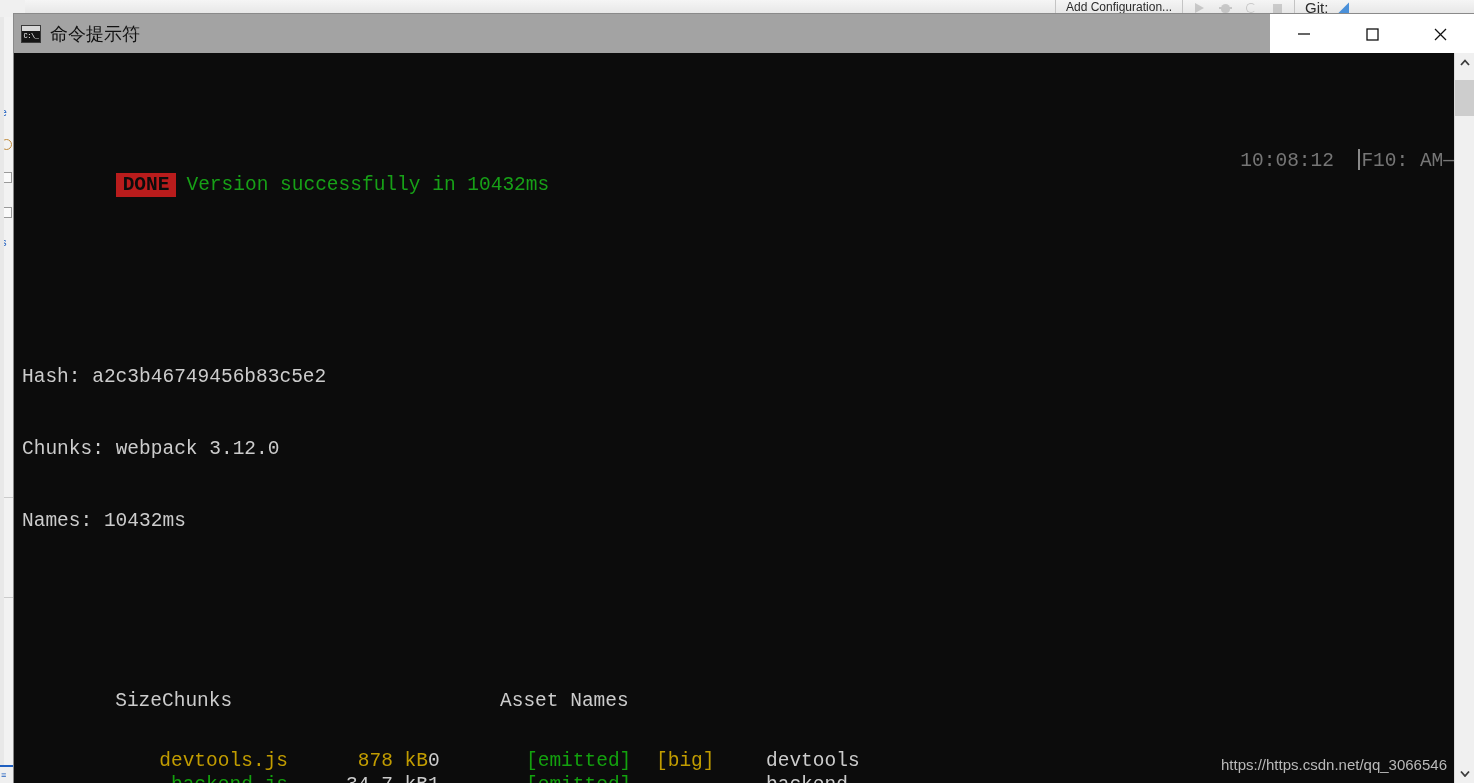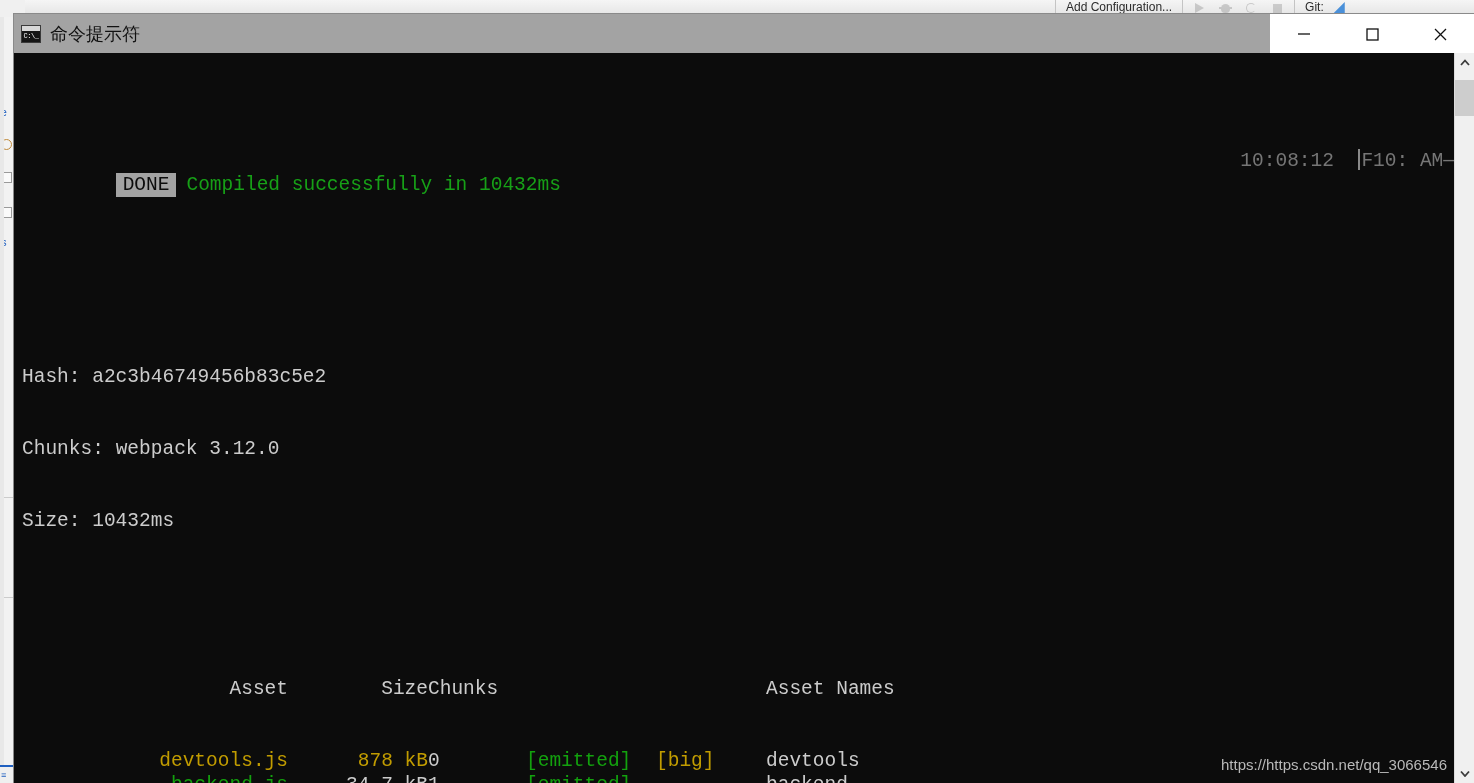--- a/index.html
+++ b/index.html
@@ -88,21 +88,21 @@
     border-right-color: transparent;
     border-radius: 50%;
   }
   .ico-stop::before {
     content: "";
     position: absolute; left: 2px; top: 2px;
     width: 9px; height: 9px;
     background: #9e9e9e;
   }
   .ide-git {
-    font-size: 12px;
+    font-size: 15px;
     color: #2b2b2b;
     padding: 0 6px 0 10px;
     border-left: 1px solid #c4c4c4;
     height: 17px;
     line-height: 15px;
     white-space: nowrap;
   }
   .ide-vcsarrow {
     width: 13px; height: 13px;
     background: #4a90d9;
@@ -284,21 +284,21 @@
   .time-cursor {
     display: inline-block;
     width: 2px; height: 21px;
     background: #8a8a8a;
     vertical-align: -4px;
     margin: 0 1px;
   }
 
   .pad-left { padding-left: 8px; }
 
-  .c-white  { color: #cccccc; }
+  .c-white  { color: #cccccc; margin-top: 12px; }
 
   
   .asset-table {
     padding-left: 8px;
   }
   .arow {
     height: 24px;
     display: flex;
     white-space: pre;
   }
@@ -411,35 +411,34 @@
             <line x1="16" y1="5" x2="5" y2="16" stroke="#111" stroke-width="1.3"></line>
           </svg>
         </div>
       </div>
     </div>
 
     <div class="cmd-body">
 
       
       <div class="done-row">
-        <span class="done-badge" style="background: #a3a3a3;">DONE</span><span class="done-msg" style="color: rgb(23, 160, 23);">Compiled successfully in 10432ms</span>
+        <span class="done-badge" style="background: #b91c1c; font-weight: bold;">DONE</span><span class="done-msg" style="color: rgb(23, 160, 23);">Version successfully in 10432ms</span>
         <span class="time-right"><span>10:08:12</span>  <span class="time-cursor"></span><span>F10: AM—</span></span>
       </div>
 
       <div class="blank-line"></div>
 
       
       <div class="term-line pad-left"><span class="c-white">Hash:</span> <span class="c-white">a2c3b46749456b83c5e2</span></div>
       <div class="term-line pad-left"><span class="c-white">Chunks:</span> <span class="c-white">webpack 3.12.0</span></div>
-      <div class="term-line pad-left"><span class="c-white">Size:</span> <span class="c-white">10432ms</span></div>
+      <div class="term-line pad-left"><span class="c-white">Names:</span> <span class="c-white">10432ms</span></div>
 
       
       <div class="asset-table">
         <div class="arow">
-          <span class="col-asset c-white">Asset</span>
           <span class="col-size c-white">Size</span>
           <span class="col-chunks c-white">Chunks</span>
           <span class="col-em"></span>
           <span class="col-big"></span>
           <span class="col-names c-white">Asset Names</span>
         </div>
         <div id="asset-rows"><div class="arow"><span class="col-asset" style="color: rgb(193, 156, 0);">devtools.js</span><span class="col-size" style="color: rgb(193, 156, 0);">878 kB</span><span class="col-chunks" style="color: rgb(204, 204, 204);">0</span><span class="col-em" style="color: rgb(19, 161, 14);">[emitted]</span><span class="col-big" style="color: rgb(193, 156, 0);">[big]</span><span class="col-names" style="color: rgb(204, 204, 204);">devtools</span></div><div class="arow"><span class="col-asset" style="color: rgb(19, 161, 14);">backend.js</span><span class="col-size" style="color: rgb(204, 204, 204);">34.7 kB</span><span class="col-chunks" style="color: rgb(204, 204, 204);">1</span><span class="col-em" style="color: rgb(19, 161, 14);">[emitted]</span><span class="col-big" style="color: rgb(193, 156, 0);"></span><span class="col-names" style="color: rgb(204, 204, 204);">backend</span></div></div>
       </div>
 
       

